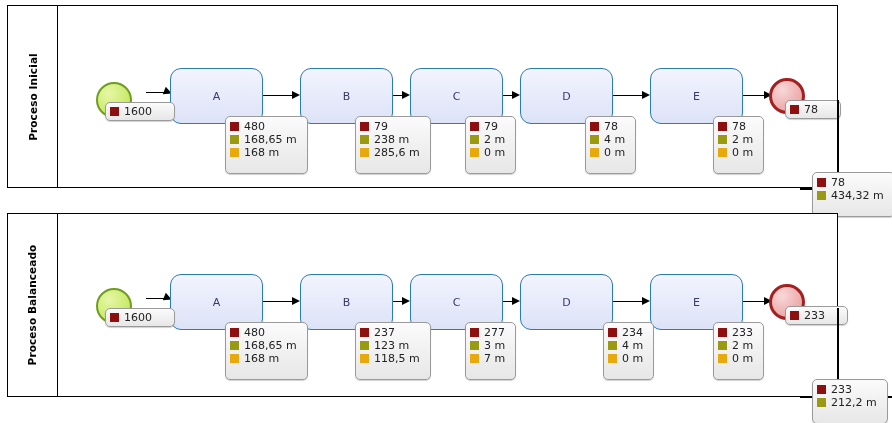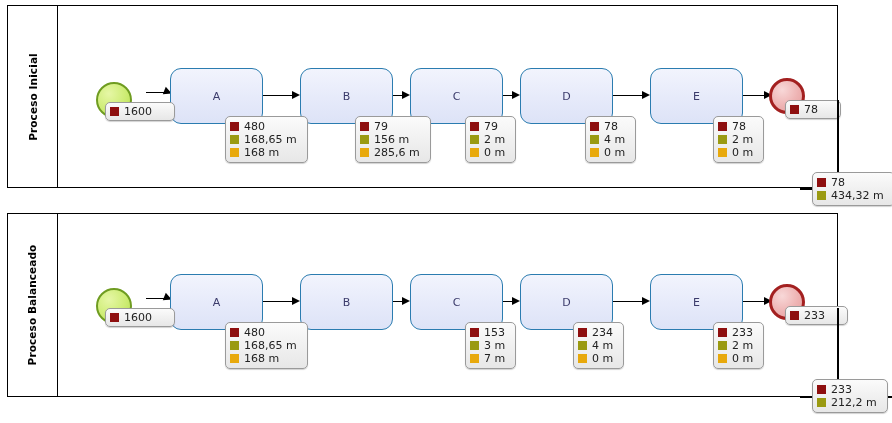--- a/index.html
+++ b/index.html
@@ -46,21 +46,21 @@
        box-shadow:0 1px 1px rgba(0,0,0,.18);
        padding:3px 6px 3px 4px;}
   .tip-row{display:flex;align-items:center;height:13px;line-height:13px;}
   .sw{width:9px;height:9px;display:inline-block;margin-right:5px;flex:0 0 auto;}
   .sw-r{background:#8e0f0f;}
   .sw-o{background:#9a9a12;}
   .sw-y{background:#e8a90c;}
   .tip-txt{font-size:11px;color:#222;white-space:nowrap;}
 
   .tip-small{padding:2px 22px 2px 4px;}
-  .tip-wide{padding:3px 10px 3px 4px;}
+  .tip-wide{padding:3px 10px 14px 4px;}
 
   
   .stem{position:absolute;width:1.5px;background:#000;}
   .stem-h{position:absolute;height:1.5px;background:#000;}
 </style>
 </head>
 <body>
 
 <div class="canvas">
 
@@ -147,21 +147,21 @@
           </div>
       </div>
 
       <div class="tip tip-wide" style="left:297px;top:110px;">
         <div class="tip-row">
             <i class="sw sw-r"></i>
             <span class="tip-txt">79</span>
           </div>
         <div class="tip-row">
             <i class="sw sw-o"></i>
-            <span class="tip-txt">156 m</span>
+            <span class="tip-txt">238 m</span>
           </div>
         <div class="tip-row">
             <i class="sw sw-y"></i>
             <span class="tip-txt">285,6 m</span>
           </div>
       </div>
 
       <div class="tip tip-wide" style="left:407px;top:110px;">
         <div class="tip-row">
             <i class="sw sw-r"></i>
@@ -299,37 +299,51 @@
         <div class="tip-row">
             <i class="sw sw-o"></i>
             <span class="tip-txt">168,65 m</span>
           </div>
         <div class="tip-row">
             <i class="sw sw-y"></i>
             <span class="tip-txt">168 m</span>
           </div>
       </div>
 
+      <div class="tip tip-wide" style="left:297px;top:108px;">
+        <div class="tip-row">
+            <i class="sw sw-r"></i>
+            <span class="tip-txt">237</span>
+          </div>
+        <div class="tip-row">
+            <i class="sw sw-o"></i>
+            <span class="tip-txt">123 m</span>
+          </div>
+        <div class="tip-row">
+            <i class="sw sw-y"></i>
+            <span class="tip-txt">118,5 m</span>
+          </div>
+      </div>
 
       <div class="tip tip-wide" style="left:407px;top:108px;">
         <div class="tip-row">
             <i class="sw sw-r"></i>
-            <span class="tip-txt">153</span>
+            <span class="tip-txt">277</span>
           </div>
         <div class="tip-row">
             <i class="sw sw-o"></i>
             <span class="tip-txt">3 m</span>
           </div>
         <div class="tip-row">
             <i class="sw sw-y"></i>
             <span class="tip-txt">7 m</span>
           </div>
       </div>
 
-      <div class="tip tip-wide" style="left:515px;top:108px;">
+      <div class="tip tip-wide" style="left:545px;top:108px;">
         <div class="tip-row">
             <i class="sw sw-r"></i>
             <span class="tip-txt">234</span>
           </div>
         <div class="tip-row">
             <i class="sw sw-o"></i>
             <span class="tip-txt">4 m</span>
           </div>
         <div class="tip-row">
             <i class="sw sw-y"></i>

